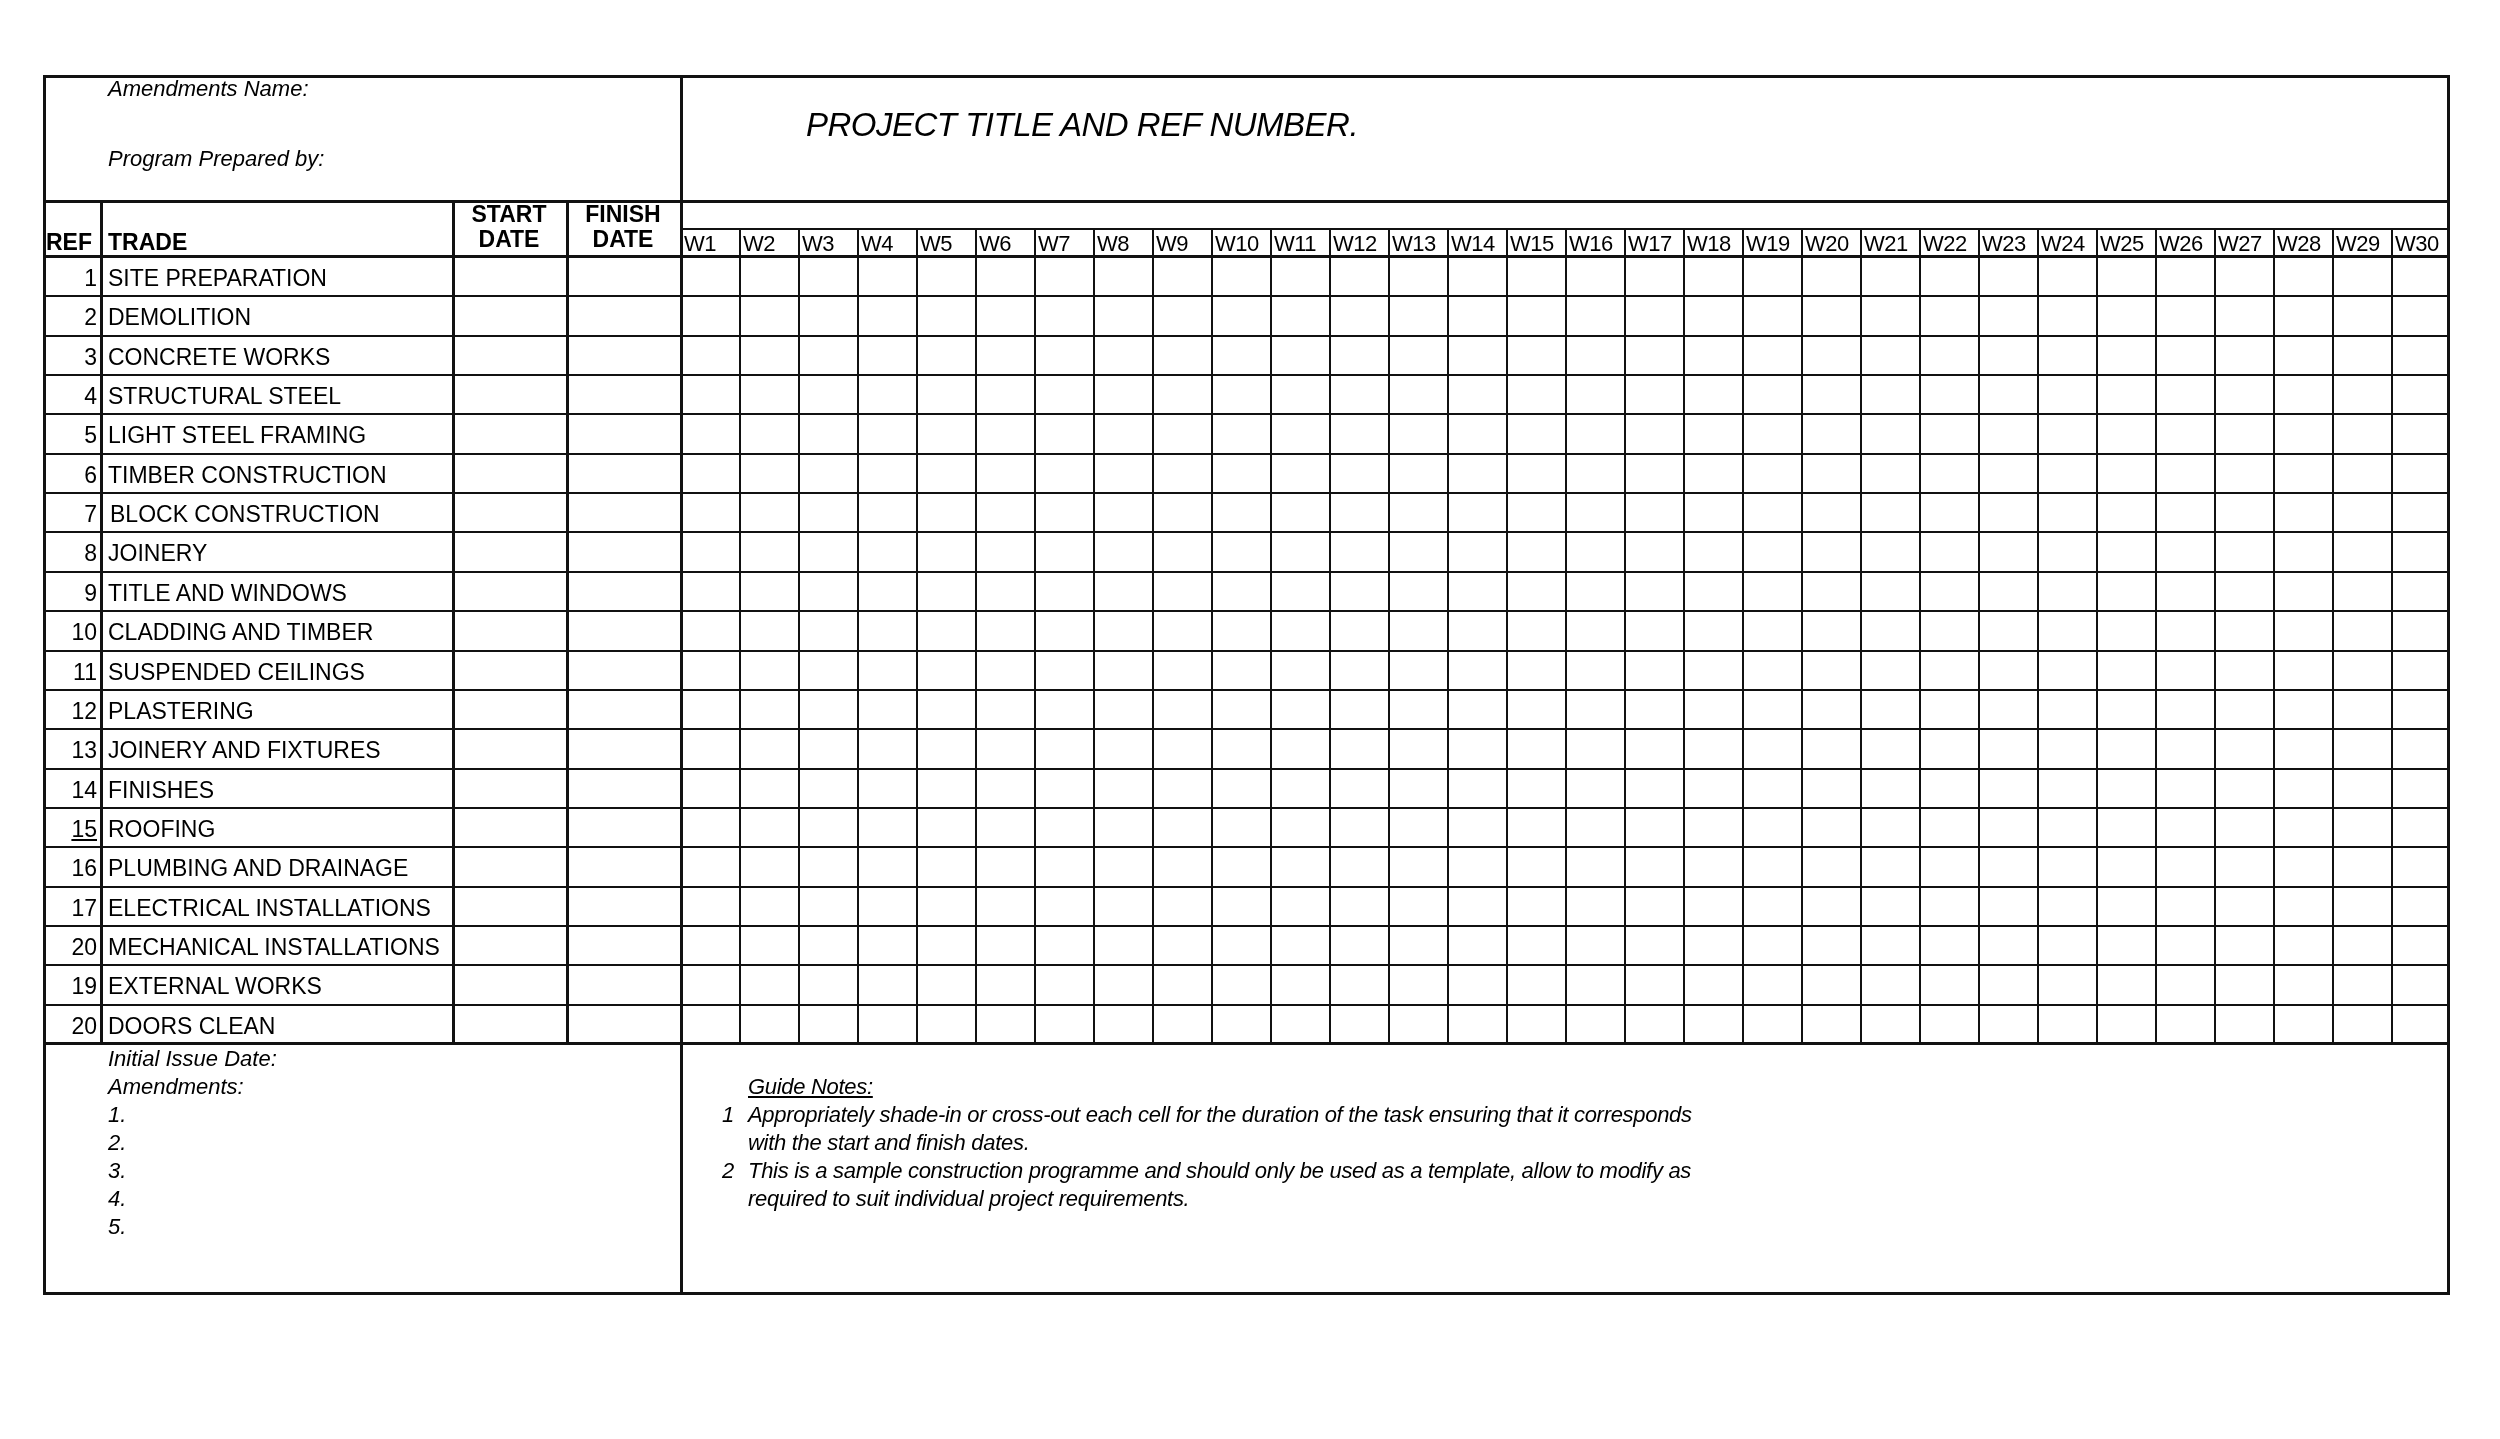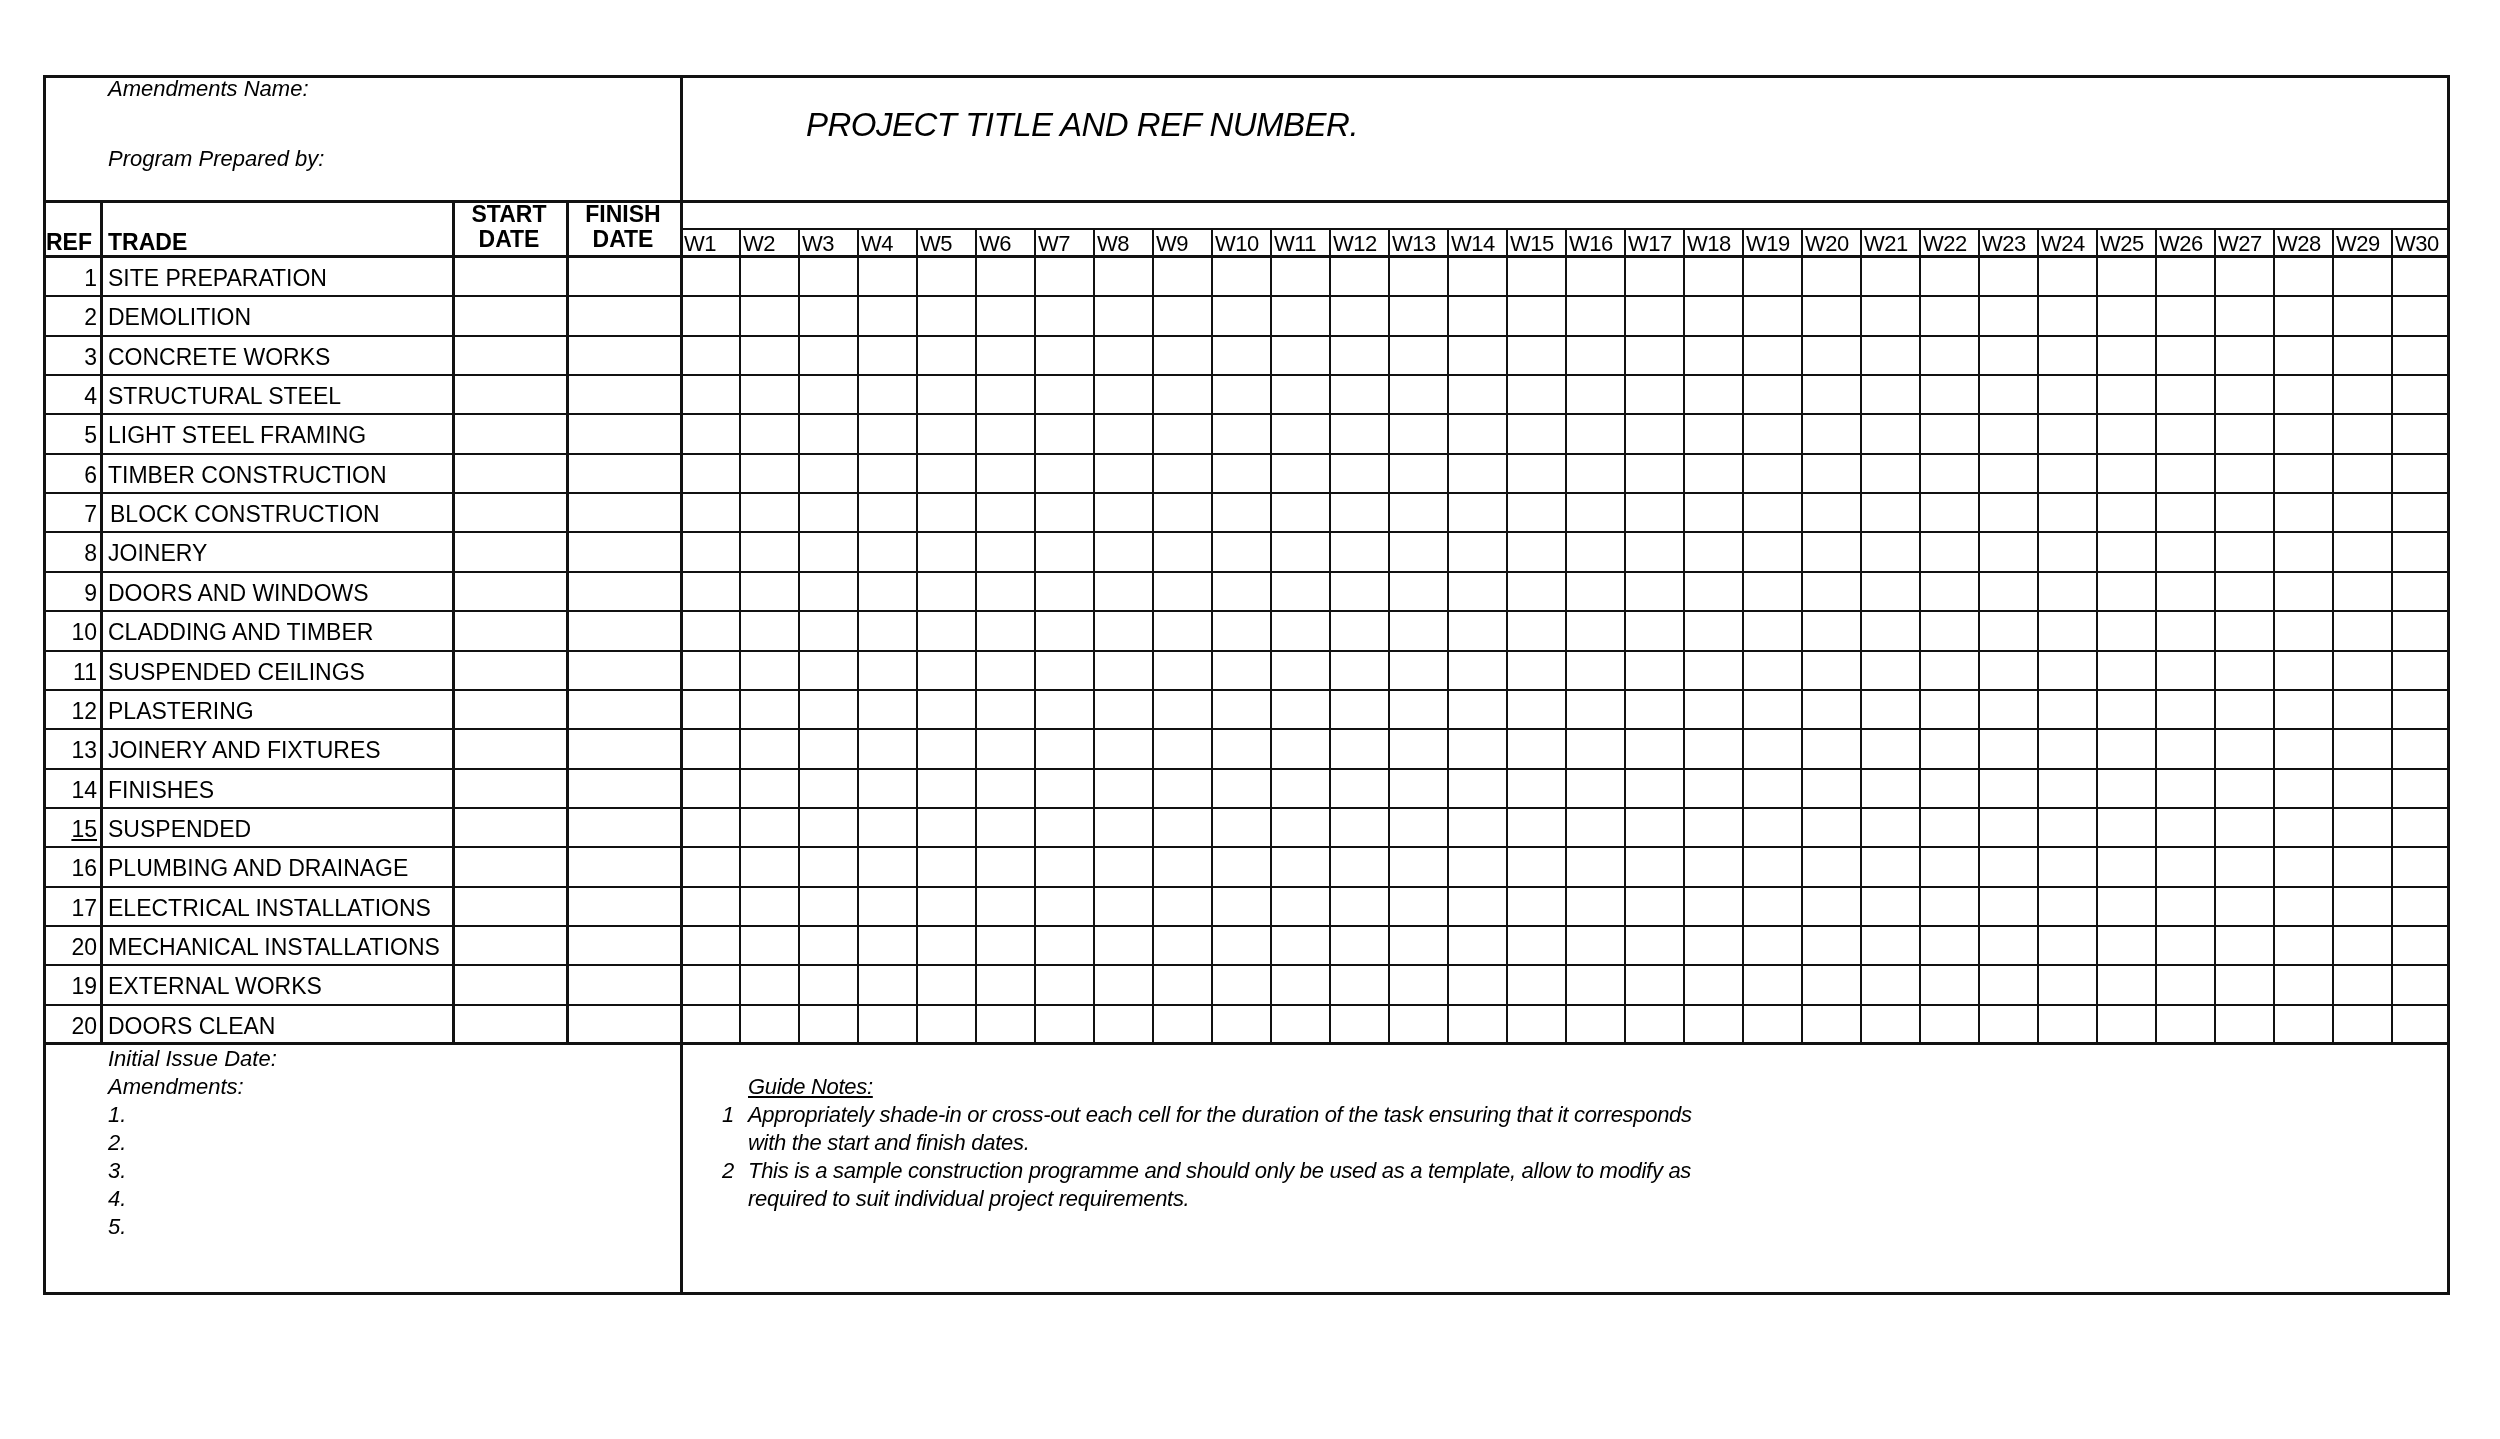--- a/index.html
+++ b/index.html
@@ -405,21 +405,21 @@
       <div class="cell" style="left: 2053px; top: 0px; width: 59px; height: 39px;"></div>
       <div class="cell" style="left: 2112px; top: 0px; width: 59px; height: 39px;"></div>
       <div class="cell" style="left: 2171px; top: 0px; width: 59px; height: 39px;"></div>
       <div class="cell" style="left: 2230px; top: 0px; width: 59px; height: 39px;"></div>
       <div class="cell" style="left: 2289px; top: 0px; width: 59px; height: 39px;"></div>
       <div class="cell" style="left: 2348px; top: 0px; width: 59px; height: 39px;"></div>
     </div>
     <div class="thin-h" style="left: 43px; top: 571px; width: 2407px;"></div>
     <div class="abs" style="left: 43px; top: 571px; width: 2407px; height: 39px;">
       <div class="abs ref" style="left: 0px; top: 9px; width: 54px;">9</div>
-      <div class="abs trade" style="left: 65px; top: 9px;">DOORS AND WINDOWS</div>
+      <div class="abs trade" style="left: 65px; top: 9px;">TITLE AND WINDOWS</div>
       <div class="cell" style="left: 412px; top: 0px; width: 114px; height: 39px;"></div>
       <div class="cell" style="left: 526px; top: 0px; width: 114px; height: 39px;"></div>
       <div class="cell" style="left: 637px; top: 0px; width: 59px; height: 39px;"></div>
       <div class="cell" style="left: 696px; top: 0px; width: 59px; height: 39px;"></div>
       <div class="cell" style="left: 755px; top: 0px; width: 59px; height: 39px;"></div>
       <div class="cell" style="left: 814px; top: 0px; width: 59px; height: 39px;"></div>
       <div class="cell" style="left: 873px; top: 0px; width: 59px; height: 39px;"></div>
       <div class="cell" style="left: 932px; top: 0px; width: 59px; height: 39px;"></div>
       <div class="cell" style="left: 991px; top: 0px; width: 59px; height: 39px;"></div>
       <div class="cell" style="left: 1050px; top: 0px; width: 59px; height: 39px;"></div>
@@ -627,21 +627,21 @@
       <div class="cell" style="left: 2053px; top: 0px; width: 59px; height: 39px;"></div>
       <div class="cell" style="left: 2112px; top: 0px; width: 59px; height: 39px;"></div>
       <div class="cell" style="left: 2171px; top: 0px; width: 59px; height: 39px;"></div>
       <div class="cell" style="left: 2230px; top: 0px; width: 59px; height: 39px;"></div>
       <div class="cell" style="left: 2289px; top: 0px; width: 59px; height: 39px;"></div>
       <div class="cell" style="left: 2348px; top: 0px; width: 59px; height: 39px;"></div>
     </div>
     <div class="thin-h" style="left: 43px; top: 807px; width: 2407px;"></div>
     <div class="abs" style="left: 43px; top: 807px; width: 2407px; height: 39px;">
       <div class="abs ref" style="left: 0px; top: 9px; width: 54px; text-decoration: underline;">15</div>
-      <div class="abs trade" style="left: 65px; top: 9px;">SUSPENDED</div>
+      <div class="abs trade" style="left: 65px; top: 9px;">ROOFING</div>
       <div class="cell" style="left: 412px; top: 0px; width: 114px; height: 39px;"></div>
       <div class="cell" style="left: 526px; top: 0px; width: 114px; height: 39px;"></div>
       <div class="cell" style="left: 637px; top: 0px; width: 59px; height: 39px;"></div>
       <div class="cell" style="left: 696px; top: 0px; width: 59px; height: 39px;"></div>
       <div class="cell" style="left: 755px; top: 0px; width: 59px; height: 39px;"></div>
       <div class="cell" style="left: 814px; top: 0px; width: 59px; height: 39px;"></div>
       <div class="cell" style="left: 873px; top: 0px; width: 59px; height: 39px;"></div>
       <div class="cell" style="left: 932px; top: 0px; width: 59px; height: 39px;"></div>
       <div class="cell" style="left: 991px; top: 0px; width: 59px; height: 39px;"></div>
       <div class="cell" style="left: 1050px; top: 0px; width: 59px; height: 39px;"></div>

